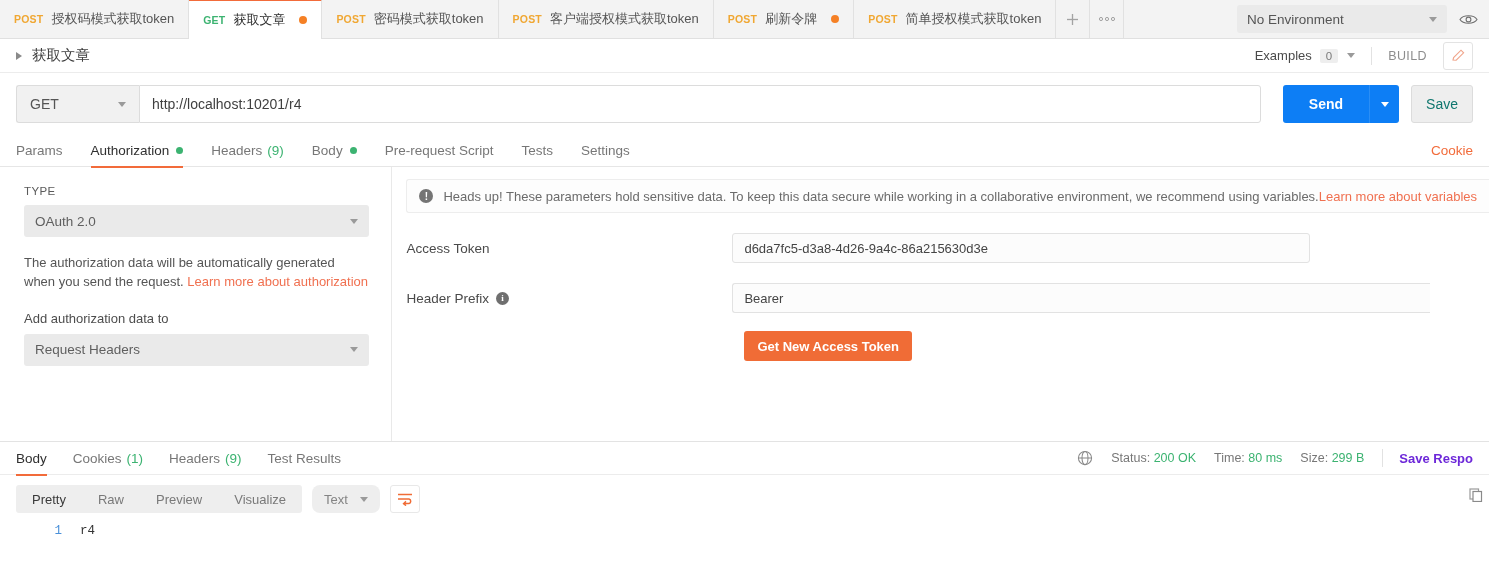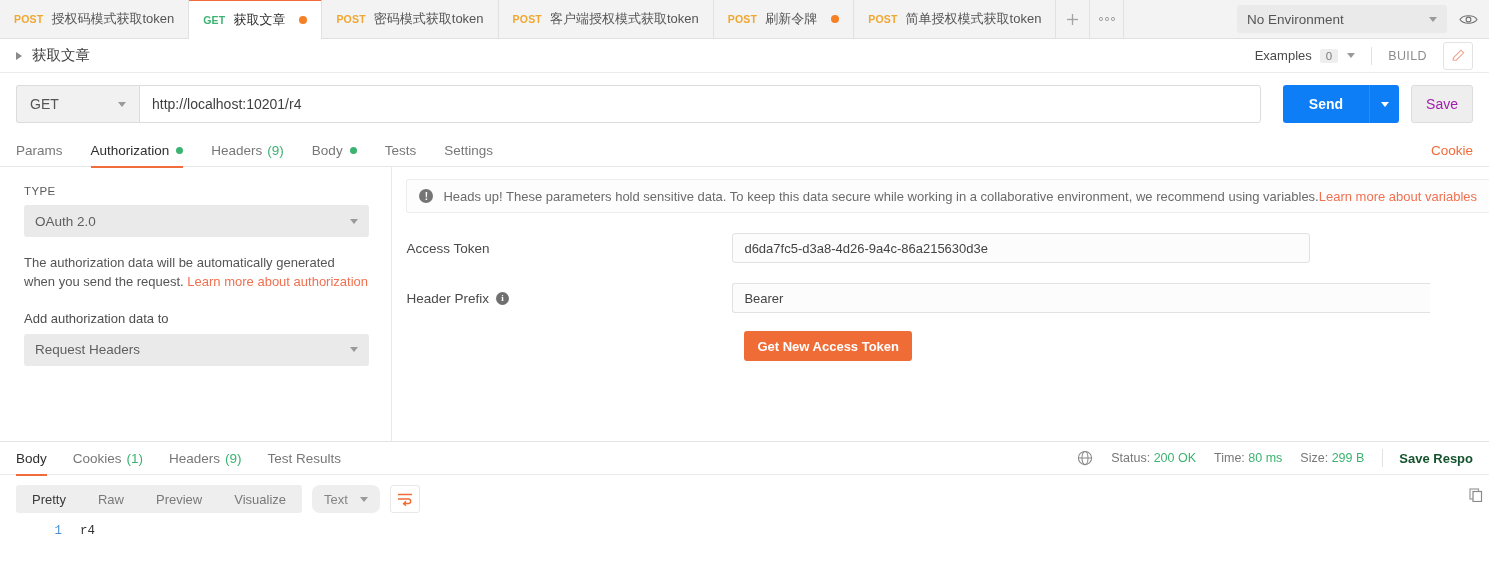--- a/index.html
+++ b/index.html
@@ -204,21 +204,21 @@
     border-top:5px solid #fff;
   }
   .save-btn {
     margin-left: 12px;
     background: #eeeeee;
     border: 1px solid #dcdcdc;
     height: 38px;
     padding: 0 14px;
     border-radius: 3px;
     font-size: 14px;
-    color: #a21caf;
+    color: #0f766e;
     display:flex;align-items:center;
     cursor:pointer;
     white-space: nowrap;
   }
 
   
   .reqtabs {
     display:flex; align-items:center;
     padding: 0 16px;
     border-bottom: 1px solid #e6e6e6;
@@ -397,21 +397,21 @@
   .statusarea {
     margin-left:auto;
     display:flex;align-items:center;
     font-size:12.5px; color:#777;
     gap: 0;
   }
   .globe { margin-right: 18px; display:flex; align-items:center; cursor:pointer; }
   .stat { margin-right: 18px; white-space:nowrap; }
   .statval { color:#3cb371; }
   .sep2 { width:1px;height:18px;background:#e2e2e2;margin-right:16px; }
-  .save-resp { color:#14532d; font-weight:bold; font-size:13px; cursor:pointer; white-space:nowrap;}
+  .save-resp { color:#6d28d9; font-weight:bold; font-size:13px; cursor:pointer; white-space:nowrap;}
 
   .viewbar {
     display:flex; align-items:center;
     padding: 10px 16px 0 16px;
     gap: 0;
   }
   .vgroup {
     display:flex; align-items:center;
     background:#eeeeee;
     border-radius: 3px;
@@ -565,20 +565,23 @@
       <span>Authorization</span>
       <span class="greendot"></span>
     </div>
     <div class="rtab">
       <span>Headers</span>
       <span class="cnt">(9)</span>
     </div>
     <div class="rtab">
       <span>Body</span>
       <span class="greendot"></span>
+    </div>
+    <div class="rtab">
+      <span>Pre-request Script</span>
     </div>
     <div class="rtab">
       <span>Tests</span>
     </div>
     <div class="rtab">
       <span>Settings</span>
     </div>
     <div class="cookies-link">Cookie</div>
   </div>
 

